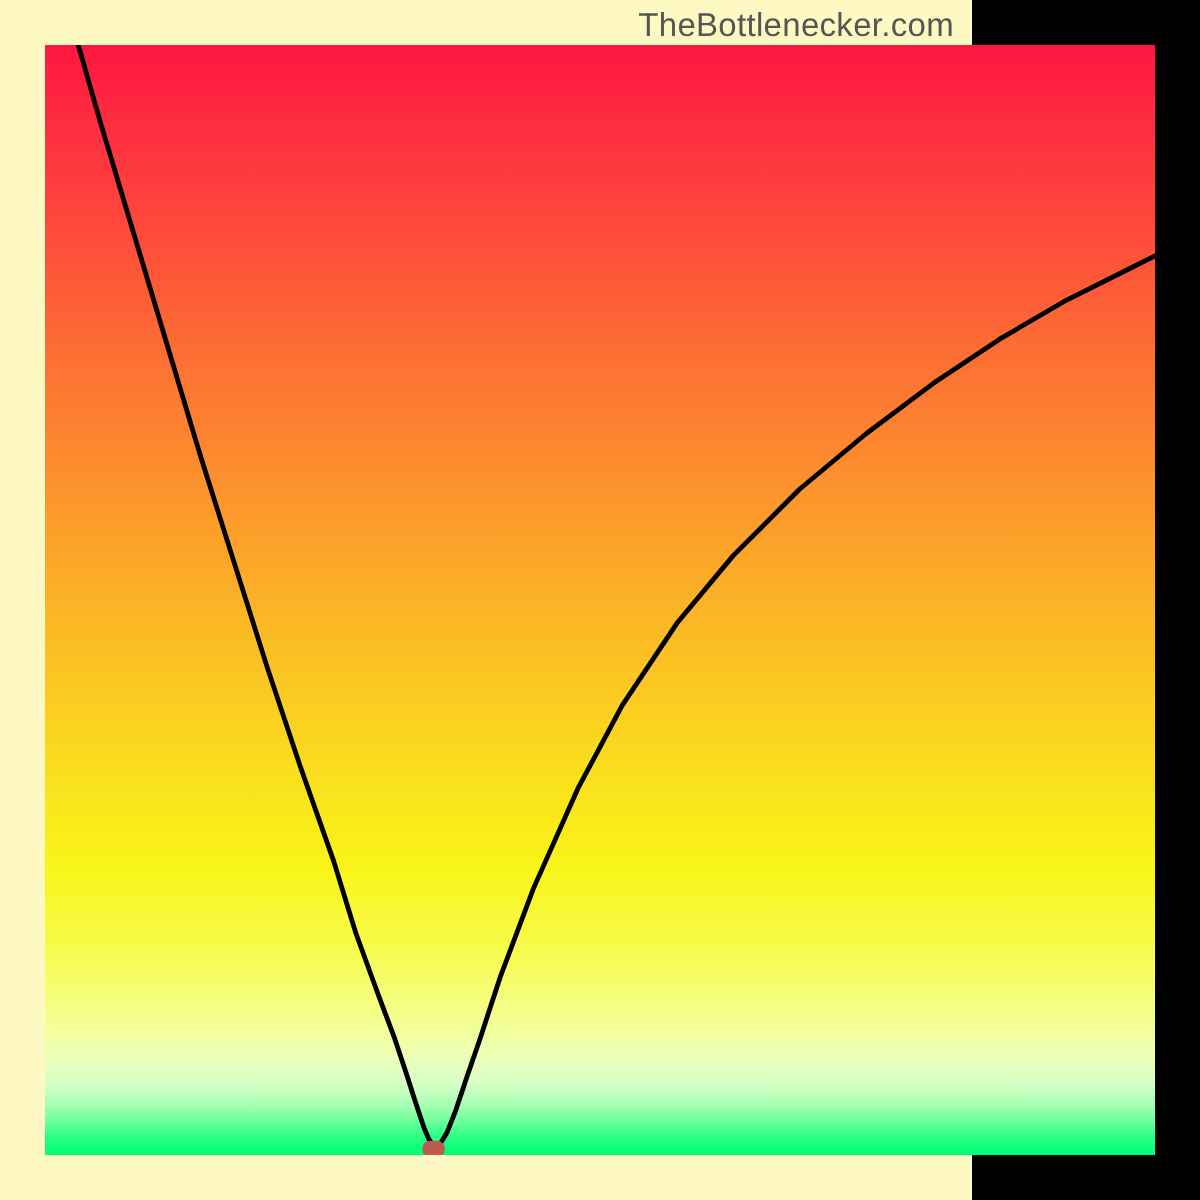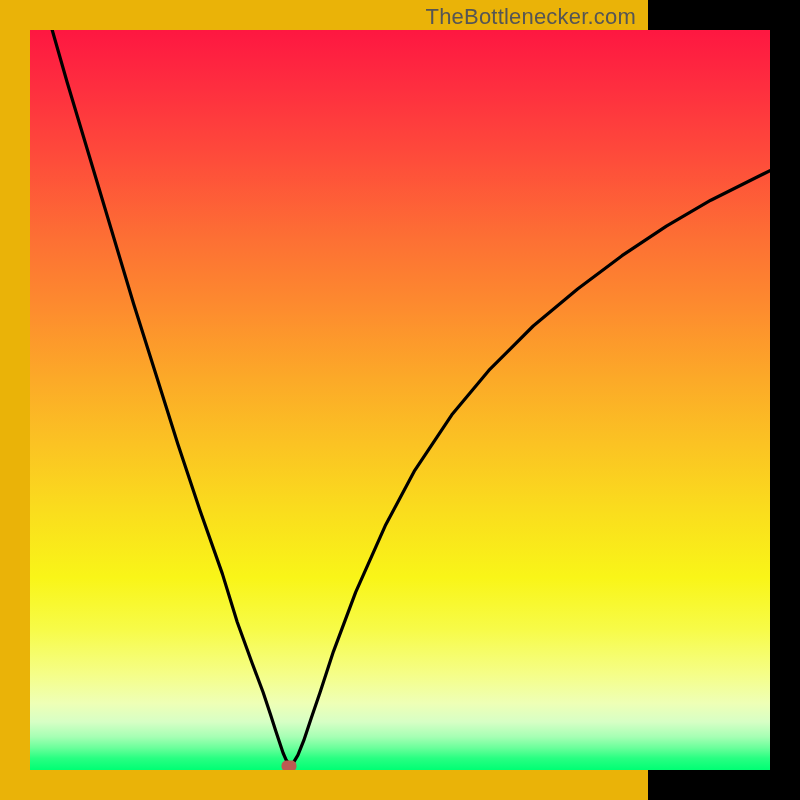--- a/index.html
+++ b/index.html
@@ -8,21 +8,21 @@
     width: 800px;
     height: 800px;
     overflow: hidden;
     font-family: Arial, Helvetica, sans-serif;
     background: #000;
   }
   .frame {
     position: relative;
     width: 648px;
     height: 800px;
-    background: #eab308;
+    background: #fef9c3;
   }
   .watermark {
     position: absolute;
     top: 4px;
     right: 12px;
     color: #555;
     font-size: 22px;
     font-weight: 400;
     letter-spacing: 0.2px;
     z-index: 10;

